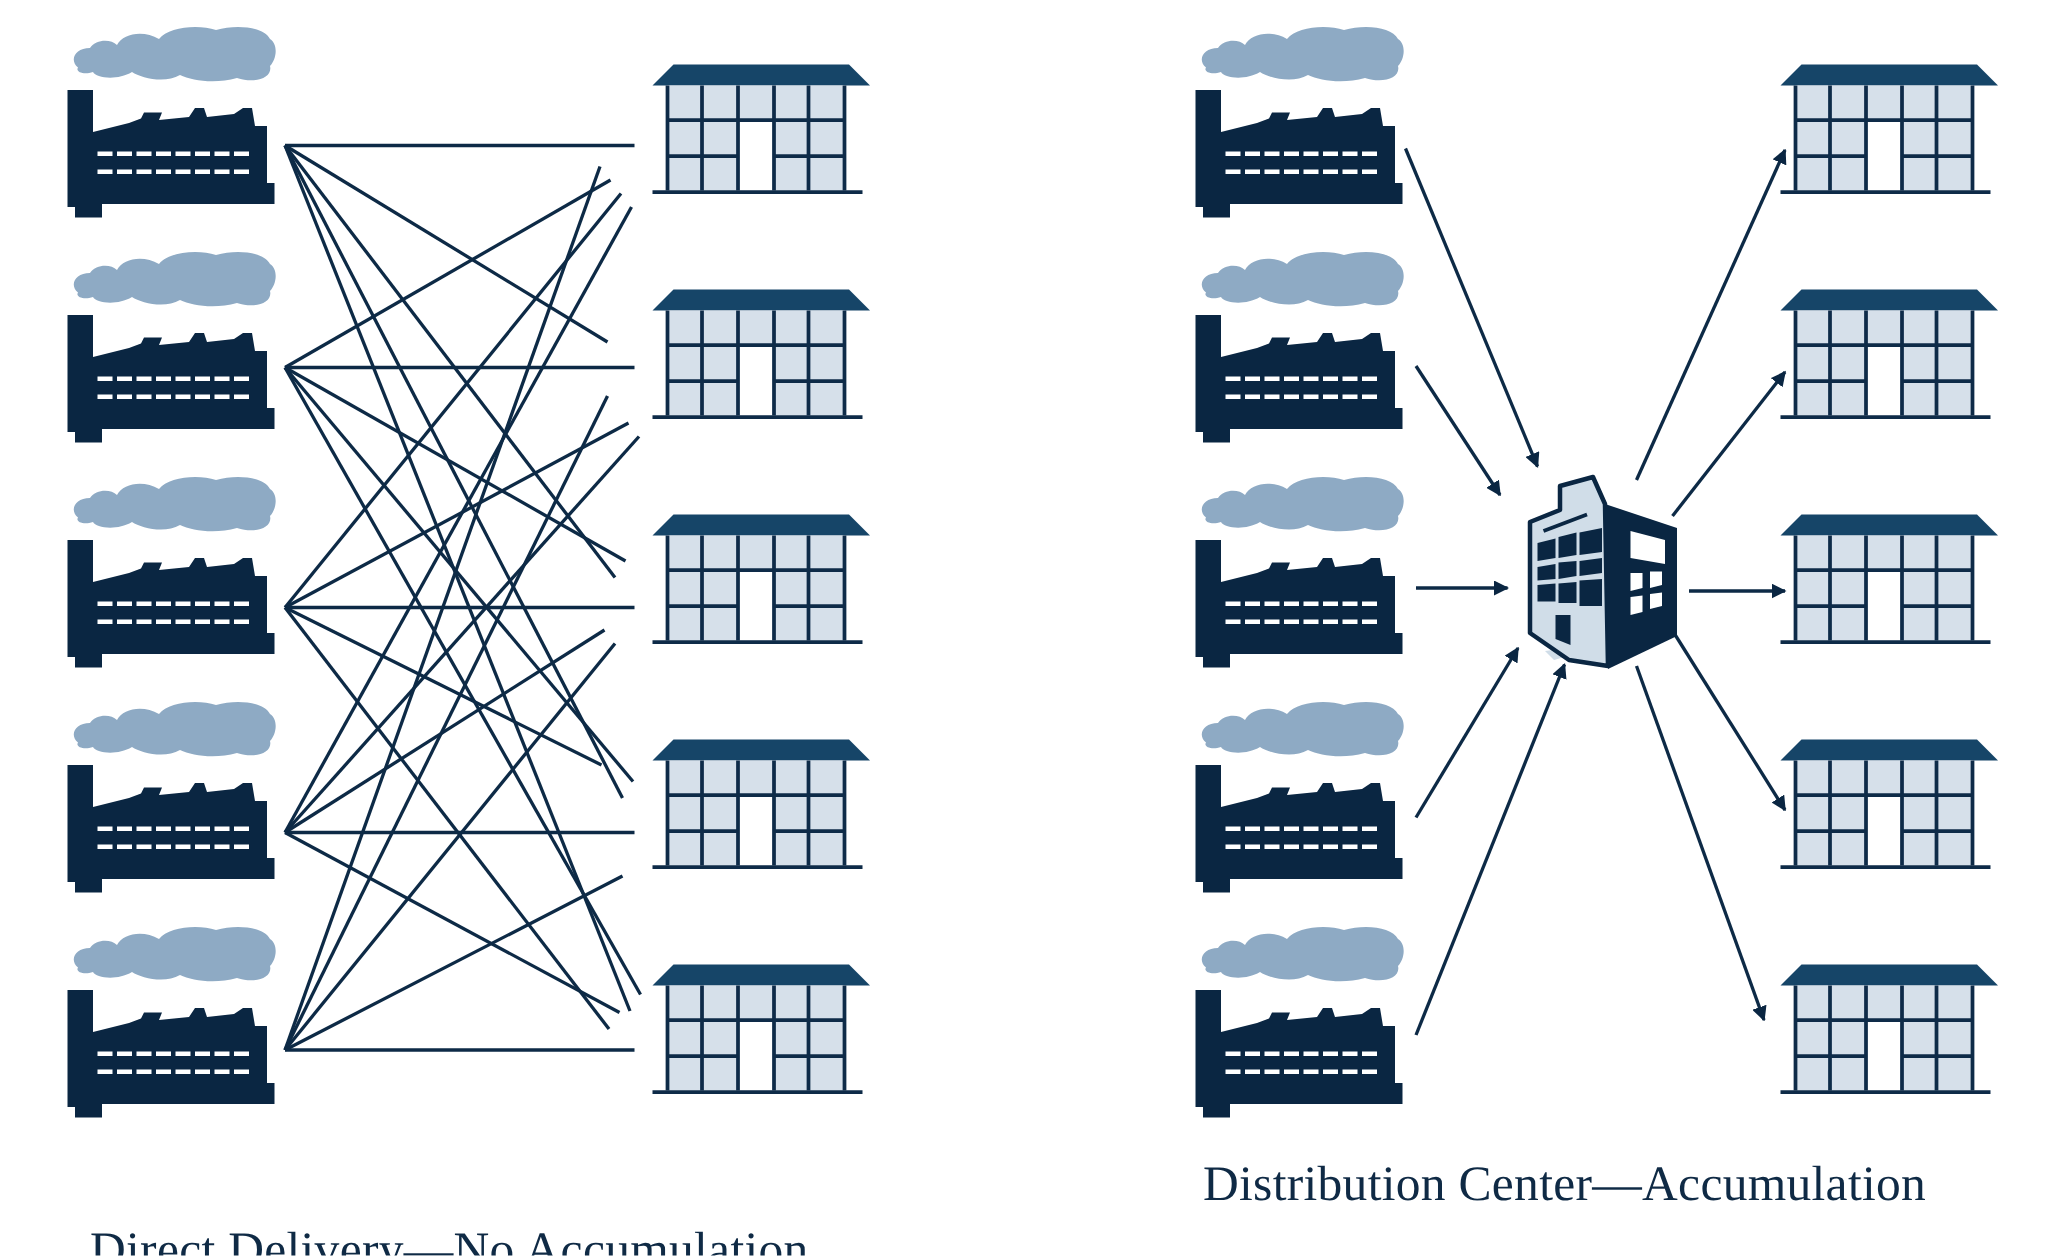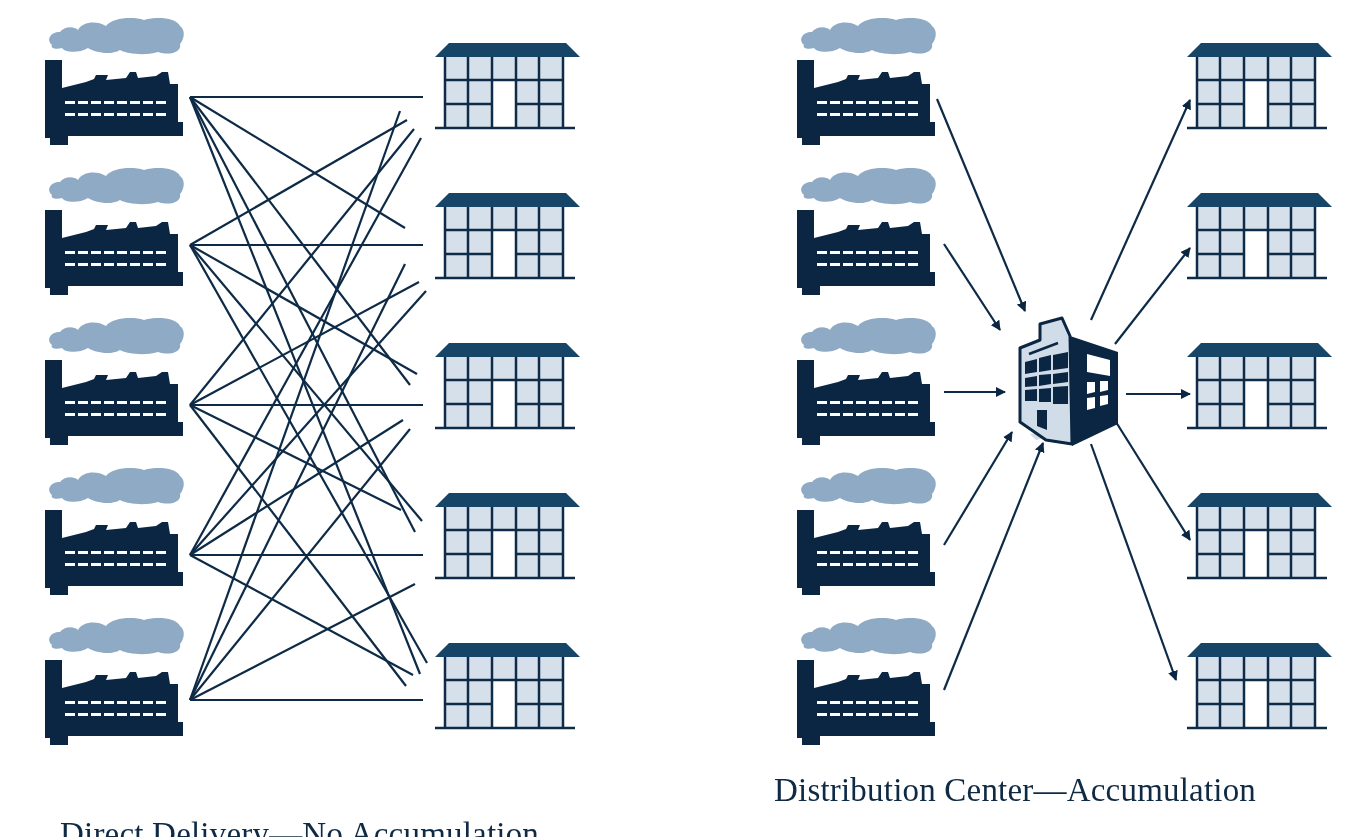--- a/index.html
+++ b/index.html
@@ -3,21 +3,21 @@
 <meta charset="utf-8">
 <style>
   html, body { margin:0; padding:0; background:#ffffff; }
   body { width:1369px; height:837px; position:relative; overflow:hidden; }
   svg#diagram { position:absolute; left:0; top:0; width:1369px; height:837px; }
   .caption {
     position:absolute; top:772px; font-family:"Liberation Serif","DejaVu Serif",serif;
     font-size:33px; color:#0f2a45; white-space:nowrap; letter-spacing:0.2px;
   }
   #cap-left { left:60px;margin-top:44px; }
-  #cap-right { left:774px; }
+  #cap-right { left:802px; }
 </style>
 </head>
 <body>
 
 <svg id="diagram" xmlns="http://www.w3.org/2000/svg">
     <style>.smoke{fill:#8eaac4} .body{fill:#0a2642}</style>
   <defs>
     <marker id="arrow" markerWidth="10" markerHeight="10" refX="9" refY="5" orient="auto" markerUnits="userSpaceOnUse" viewBox="0 0 10 10">
       <path d="M0,0 L10,5 L0,10 z" fill="#0a2642"></path>
     </marker>

